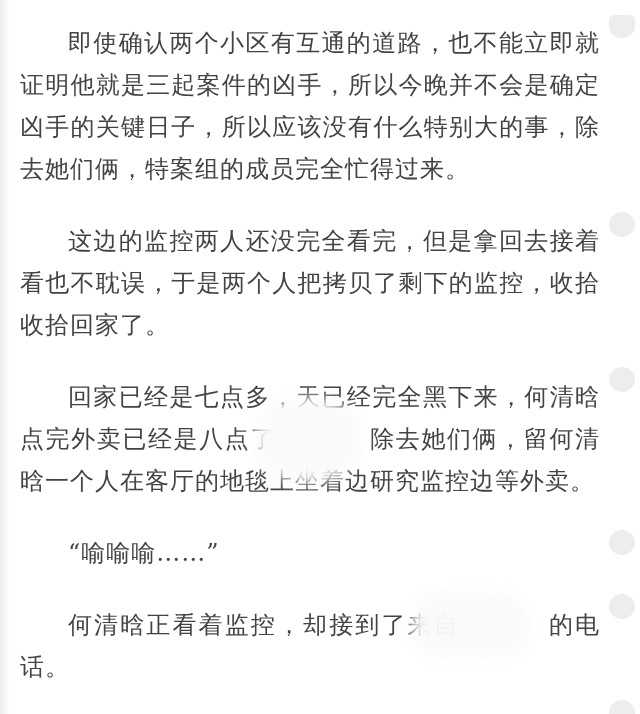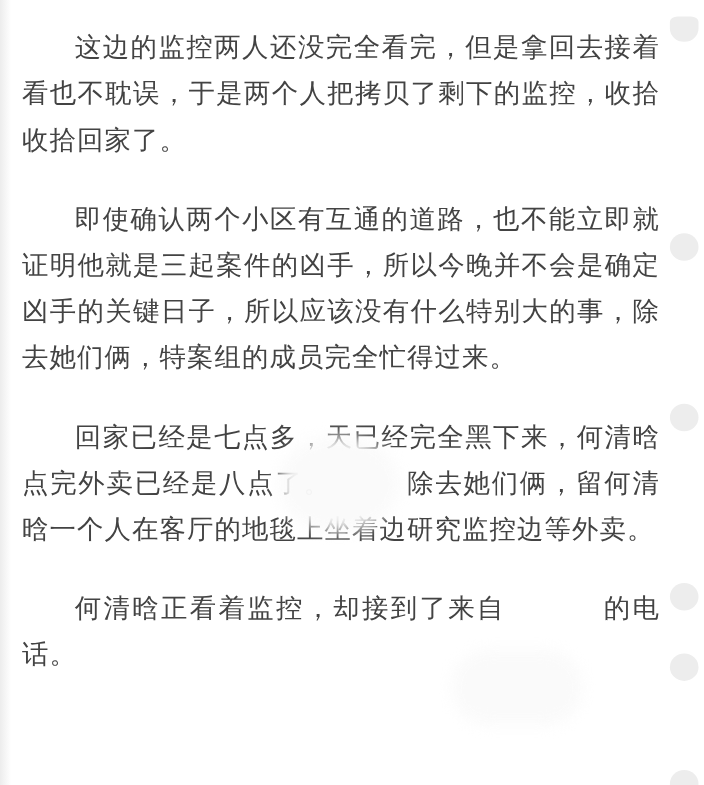--- a/index.html
+++ b/index.html
@@ -69,23 +69,24 @@
   .dot-4 { top: 530px; }
   .dot-5 { top: 594px; }
   .dot-6 { top: 700px; } 
 </style>
 </head>
 <body>
 
 <div class="edge-shadow"></div>
 
 <div class="page-text">
+  <p>即使确认两个小区有互通的道路，也不能立即就证明他就是三起案件的凶手，所以今晚并不会是确定凶手的关键日子，所以应该没有什么特别大的事，除去她们俩，特案组的成员完全忙得过来。</p>
   <p>这边的监控两人还没完全看完，但是拿回去接着看也不耽误，于是两个人把拷贝了剩下的监控，收拾收拾回家了。</p>
-  <p>即使确认两个小区有互通的道路，也不能立即就证明他就是三起案件的凶手，所以今晚并不会是确定凶手的关键日子，所以应该没有什么特别大的事，除去她们俩，特案组的成员完全忙得过来。</p>
   <p><span>回家已经是七点多，天已经完全黑下来，何清晗点完外卖已经是八点了。</span><span class="redact-gap gap-1"></span><span>除去她们俩，留何清晗一个人在客厅的地毯上坐着边研究监控边等外卖。</span></p>
+  <p>“喻喻喻……”</p>
   <p><span>何清晗正看着监控，却接到了来自</span><span class="redact-gap gap-2"></span><span>的电话。</span></p>
 </div>
 
 <div class="blur-patch blur-patch-1"></div>
 <div class="blur-patch blur-patch-2"></div>
 
 <div class="margin-dot dot-1"></div>
 <div class="margin-dot dot-2"></div>
 <div class="margin-dot dot-3"></div>
 <div class="margin-dot dot-4"></div>

